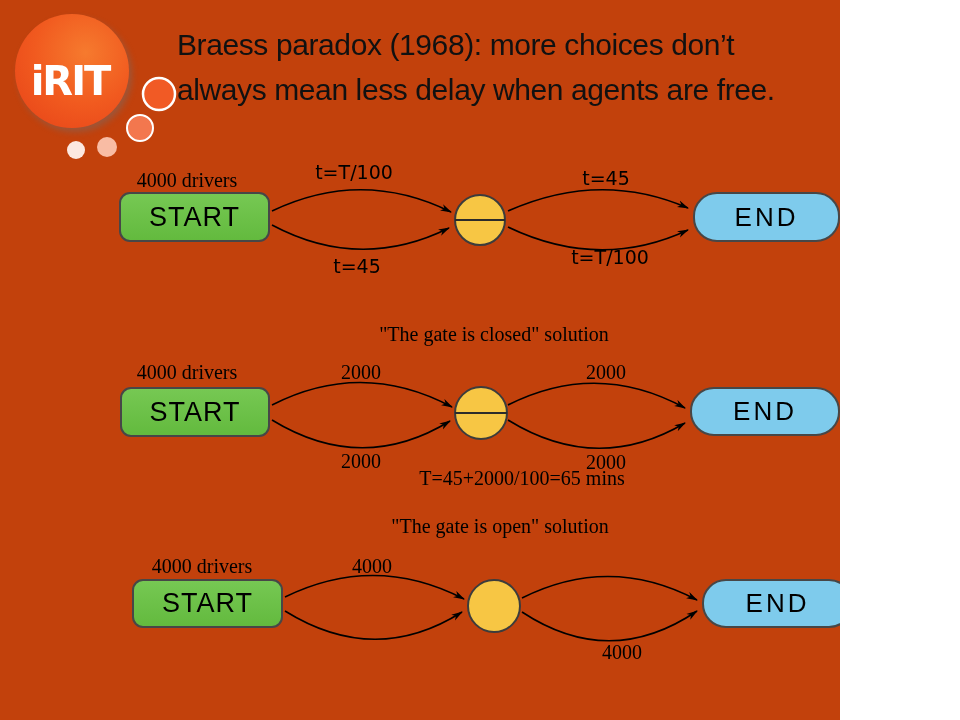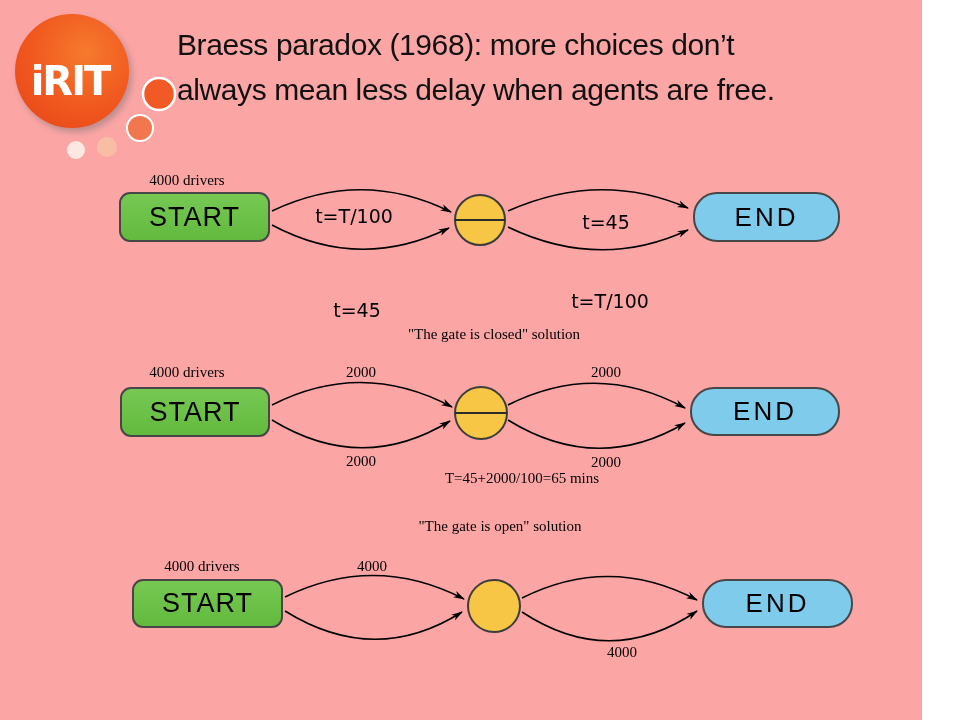--- a/index.html
+++ b/index.html
@@ -1,19 +1,19 @@
 <!DOCTYPE html>
 <html><head>
 <meta charset="utf-8">
 <style>
   html,body{margin:0;padding:0;}
   .slide{
     position:relative;
-    width:922px;height:720px;
-    background:#fca5a5;
+    width:840px;height:720px;
+    background:#c2410c;
     overflow:hidden;
     font-family:"Liberation Sans",sans-serif;
   }
   
   .title{
     position:absolute;left:177px;top:22px;width:720px;
     font-family:"Liberation Sans",sans-serif;
     font-weight:normal;font-size:30px;line-height:45px;
     letter-spacing:-0.4px;color:#111;
     white-space:pre-line;
@@ -26,22 +26,22 @@
     font-family:Liberation Sans, sans-serif;
     color:#000;box-sizing:border-box;
   }
   .start-box{background:linear-gradient(180deg,#76c853 0%,#63ba3e 100%);font-size:27px;letter-spacing:1px;}
   .end-box{background:#7ecbec;font-size:26px;letter-spacing:3px;border-radius:24px;}
   
   .lbl{
     position:absolute;transform:translate(-50%,-50%);
     white-space:nowrap;color:#000;
   }
-  .serif-lbl{font-family:"Liberation Serif",serif;font-size:15px;}
-  .sans-lbl{font-family:"DejaVu Sans","Liberation Sans",sans-serif;font-size:19px;margin-top:44px;}
+  .serif-lbl{font-family:"Liberation Serif",serif;font-size:20px;}
+  .sans-lbl{font-family:"DejaVu Sans","Liberation Sans",sans-serif;font-size:19px;}
   
   .net-svg{position:absolute;left:0;top:0;}
   .logo-svg{position:absolute;left:0;top:0;}
   .big-logo-circle{filter:drop-shadow(3px 4px 3px rgba(110,110,110,0.45));}
 </style>
 </head>
 <body>
 
 <div class="slide">
 

